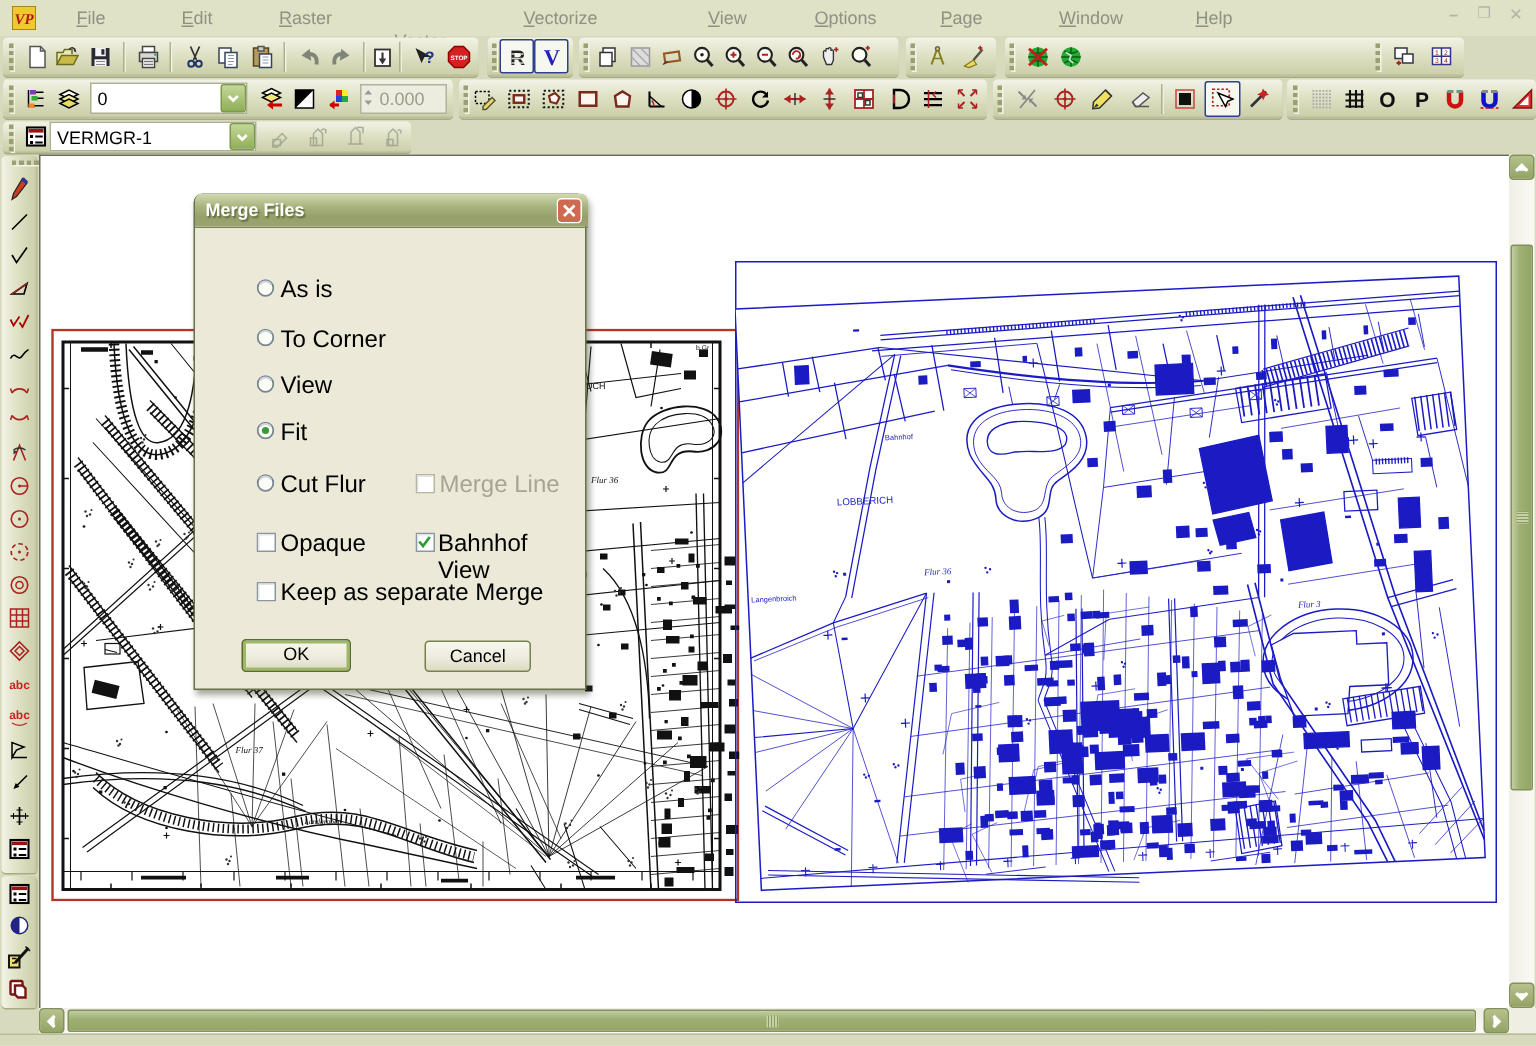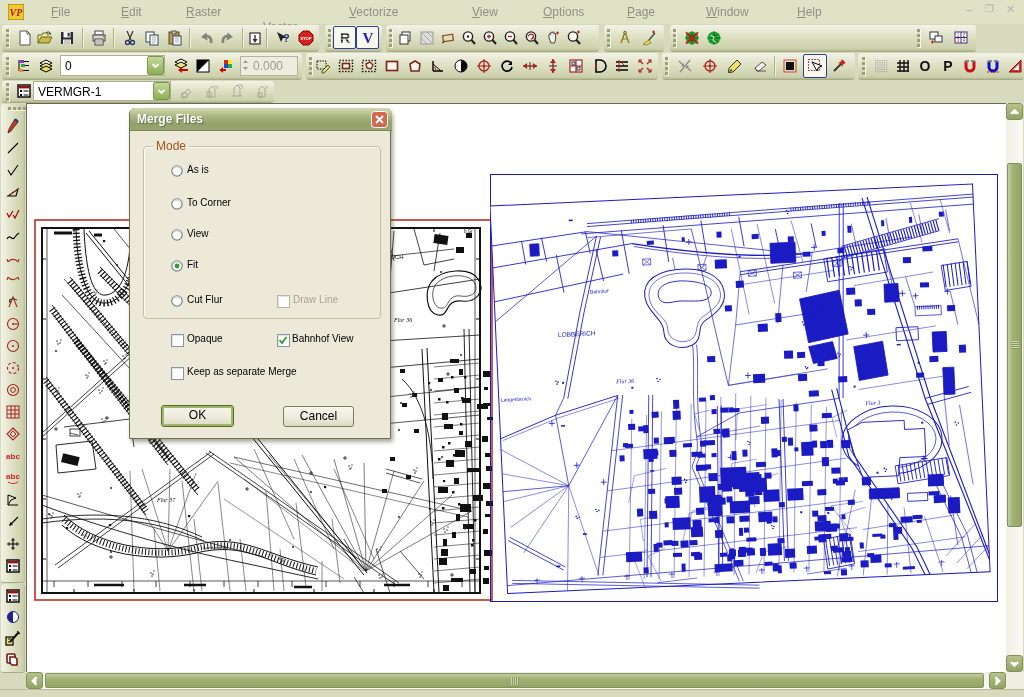--- a/index.html
+++ b/index.html
@@ -26,27 +26,27 @@
 #rightmap{position:absolute;left:490px;top:174px;width:509px;height:428px}
 #vscroll{position:absolute;left:1006px;top:103px;width:17px;height:569px;background:linear-gradient(90deg,#f0efe6,#faf9f3)}
 #hscroll{position:absolute;left:26px;top:672px;width:980px;height:17px;background:linear-gradient(#f0efe6,#faf9f3)}
 .sbtn{position:absolute;width:17px;height:17px;background:linear-gradient(#b6c18d,#93a364);border:1px solid #81915a;border-radius:3px;display:flex;align-items:center;justify-content:center}
 .vthumb{position:absolute;left:1px;width:15px;background:linear-gradient(90deg,#c3cda0,#9fb074 40%,#93a566);border:1px solid #82925c;border-radius:2px}
 .vgrip{position:absolute;left:3px;top:50%;margin-top:-4px;width:8px;height:8px;background:repeating-linear-gradient(#c8d2a4 0 1px,#8a9a62 1px 2px)}
 .hthumb{position:absolute;top:1px;height:15px;background:linear-gradient(#c3cda0,#9fb074 40%,#93a566);border:1px solid #82925c;border-radius:2px}
 .hgrip{position:absolute;top:3px;left:50%;margin-left:-4px;width:8px;height:8px;background:repeating-linear-gradient(90deg,#c8d2a4 0 1px,#8a9a62 1px 2px)}
 #corner{position:absolute;left:1006px;top:672px;width:18px;height:17px;background:#eeeee2}
 #bottomstrip{position:absolute;left:0;top:689px;width:1024px;height:8px;background:#d8dabd;border-top:1px solid #b8bc9a}
-#dialog{position:absolute;left:129px;top:108px;width:262px;height:331px;background:#ece9d8;border:1px solid #68724a;border-radius:6px 6px 0 0;box-shadow:2px 3px 4px rgba(60,60,40,.45)}
+#dialog{position:absolute;left:129px;top:129px;width:262px;height:331px;background:#ece9d8;border:1px solid #68724a;border-radius:6px 6px 0 0;box-shadow:2px 3px 4px rgba(60,60,40,.45)}
 #dlgtitle{position:absolute;left:0;top:-1px;width:262px;height:23px;border-radius:5px 5px 0 0;background:linear-gradient(#d2dbb0,#a9b37e 40%,#96a06a 70%,#9aa471);border-bottom:1px solid #7d8655}
 #dlgtext{position:absolute;left:7px;top:4px;font-size:12px;font-weight:bold;color:#fff;text-shadow:1px 1px 1px #5f6b3d}
 #dlgclose{position:absolute;right:4px;top:3px;width:17px;height:17px}
 #modegroup{position:absolute;left:13px;top:37px;width:238px;height:173px;border:1px solid #c3c0a6;border-radius:4px;box-shadow:inset 1px 1px 0 #fdfdf5}
 #modelabel{position:absolute;left:9px;top:-8px;background:#ece9d8;padding:0 3px;font-size:12px;color:#a0561b}
-.dtext{position:absolute;font-size:10px;color:#000}
+.dtext{position:absolute;font-size:16px;color:#000}
 .dtext.dis{color:#a8a494}
 .dbtn{position:absolute;height:21px;background:linear-gradient(#f8f7ee,#eceadb 60%,#dcd9c2);border:1px solid #77804f;border-radius:3px;font-size:12px;color:#000;text-align:center;line-height:19px}
 #okbtn{border:1px solid #5c682f;box-shadow:inset 0 0 0 2px #9cba66;height:22px}
 </style></head>
 <body>
 <div id="menubar">
     <span style="position:absolute;left:51px;top:5px"><u>F</u>ile</span>
     <span style="position:absolute;left:121px;top:5px"><u>E</u>dit</span>
     <span style="position:absolute;left:186px;top:5px"><u>R</u>aster</span>
     <span style="position:absolute;left:263px;top:20px"><u>V</u>ector</span>
@@ -1766,23 +1766,20 @@
 <div id="corner"></div>
 <div id="bottomstrip"></div>
 <div id="dialog">
     <div id="dlgtitle">
       <span id="dlgtext">Merge Files</span>
       <div id="dlgclose"><svg width="17" height="17" viewBox="0 0 17 17" style="">
           <rect x="0.5" y="0.5" width="16" height="16" rx="3" fill="#cf6a50" stroke="#fff"></rect>
           <path d="M5 5l7 7M12 5l-7 7" stroke="#fff" stroke-width="1.8"></path>
         </svg></div>
     </div>
-    <div id="modegroup">
-      <span id="modelabel">Mode</span>
-    </div>
     <div style="position:absolute;left:41px;top:55.5px;width:12px;height:12px">
       <svg width="12" height="12" viewBox="0 0 12 12" style="display:block">
         <circle cx="6" cy="6" r="5.2" fill="#fdfdf8" stroke="#78878f" stroke-width="1.2"></circle>
         <path d="M2.4 3.5a4.5 4.5 0 0 1 7.2 0" fill="none" stroke="#cdd4da" stroke-width="1.4"></path>
       </svg>
     </div>
     <span class="dtext" style="left:57px;top:54.5px">As is</span>
     <div style="position:absolute;left:41px;top:88.5px;width:12px;height:12px">
       <svg width="12" height="12" viewBox="0 0 12 12" style="display:block">
         <circle cx="6" cy="6" r="5.2" fill="#fdfdf8" stroke="#78878f" stroke-width="1.2"></circle>
@@ -1811,21 +1808,21 @@
         <path d="M2.4 3.5a4.5 4.5 0 0 1 7.2 0" fill="none" stroke="#cdd4da" stroke-width="1.4"></path>
       </svg>
     </div>
     <span class="dtext" style="left:57px;top:185px">Cut Flur</span>
     <div style="position:absolute;left:147px;top:185.5px;width:13px;height:13px">
       <svg width="13" height="13" viewBox="0 0 13 13" style="display:block">
         <rect x="0.5" y="0.5" width="12" height="12" fill="#fff" stroke="#b8b5a2"></rect>
         <path d="M1.5 1.5h10M1.5 1.5v10" stroke="#dfe4e8" fill="none"></path>
       </svg>
     </div>
-    <span class="dtext dis" style="left:163px;top:185px">Draw Line</span>
+    <span class="dtext dis" style="left:163px;top:185px">Merge Line</span>
     <div style="position:absolute;left:41px;top:224.5px;width:13px;height:13px">
       <svg width="13" height="13" viewBox="0 0 13 13" style="display:block">
         <rect x="0.5" y="0.5" width="12" height="12" fill="#fff" stroke="#8a96a0"></rect>
         <path d="M1.5 1.5h10M1.5 1.5v10" stroke="#dfe4e8" fill="none"></path>
       </svg>
     </div>
     <span class="dtext" style="left:57px;top:224px">Opaque</span>
     <div style="position:absolute;left:146.5px;top:224.5px;width:13px;height:13px">
       <svg width="13" height="13" viewBox="0 0 13 13" style="display:block">
         <rect x="0.5" y="0.5" width="12" height="12" fill="#fff" stroke="#8a96a0"></rect>

